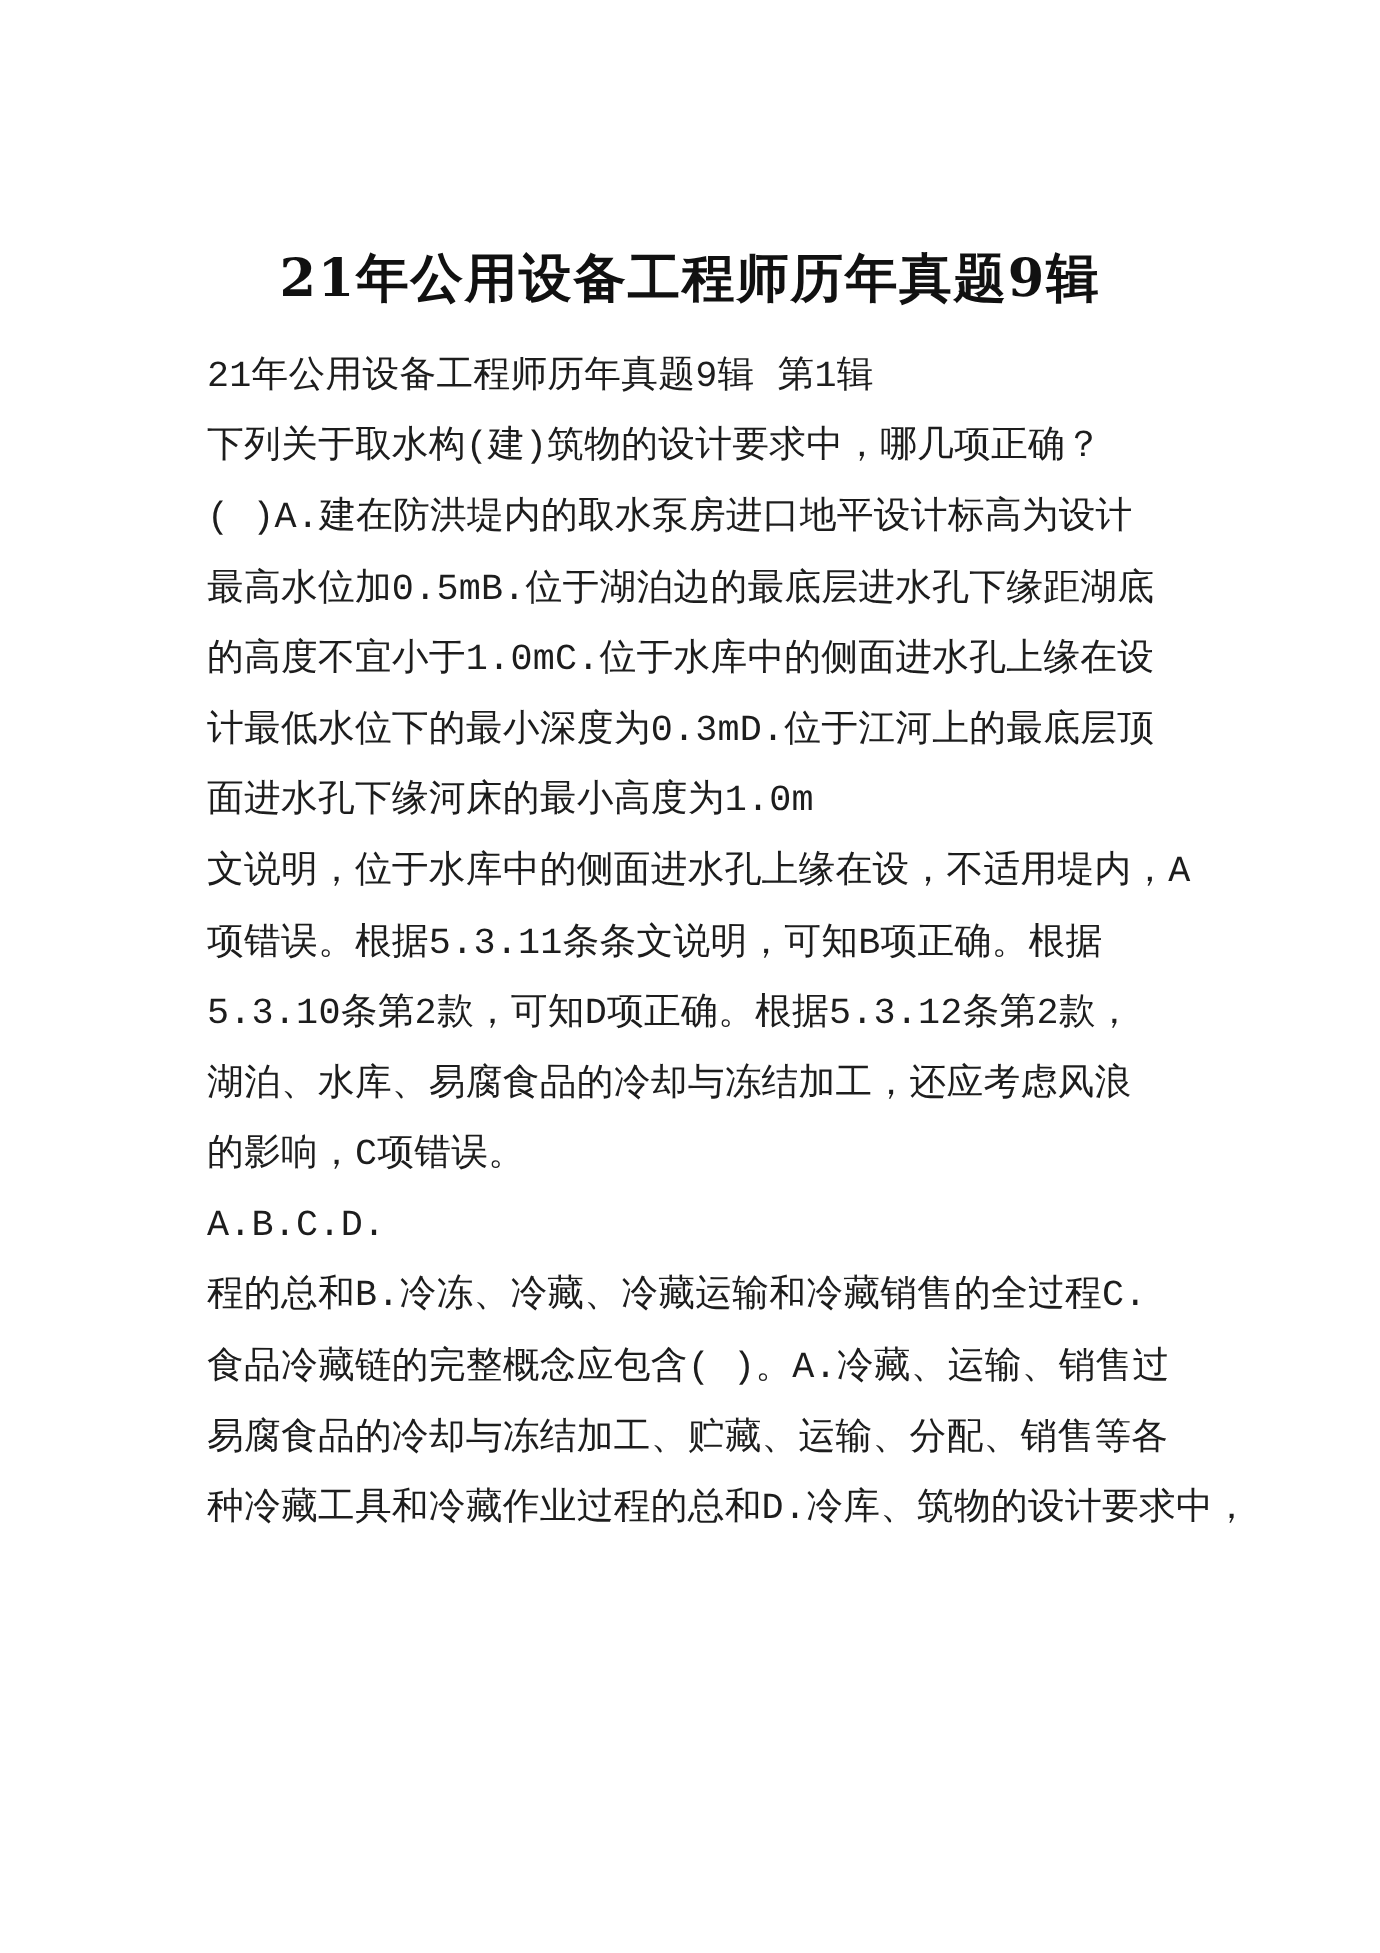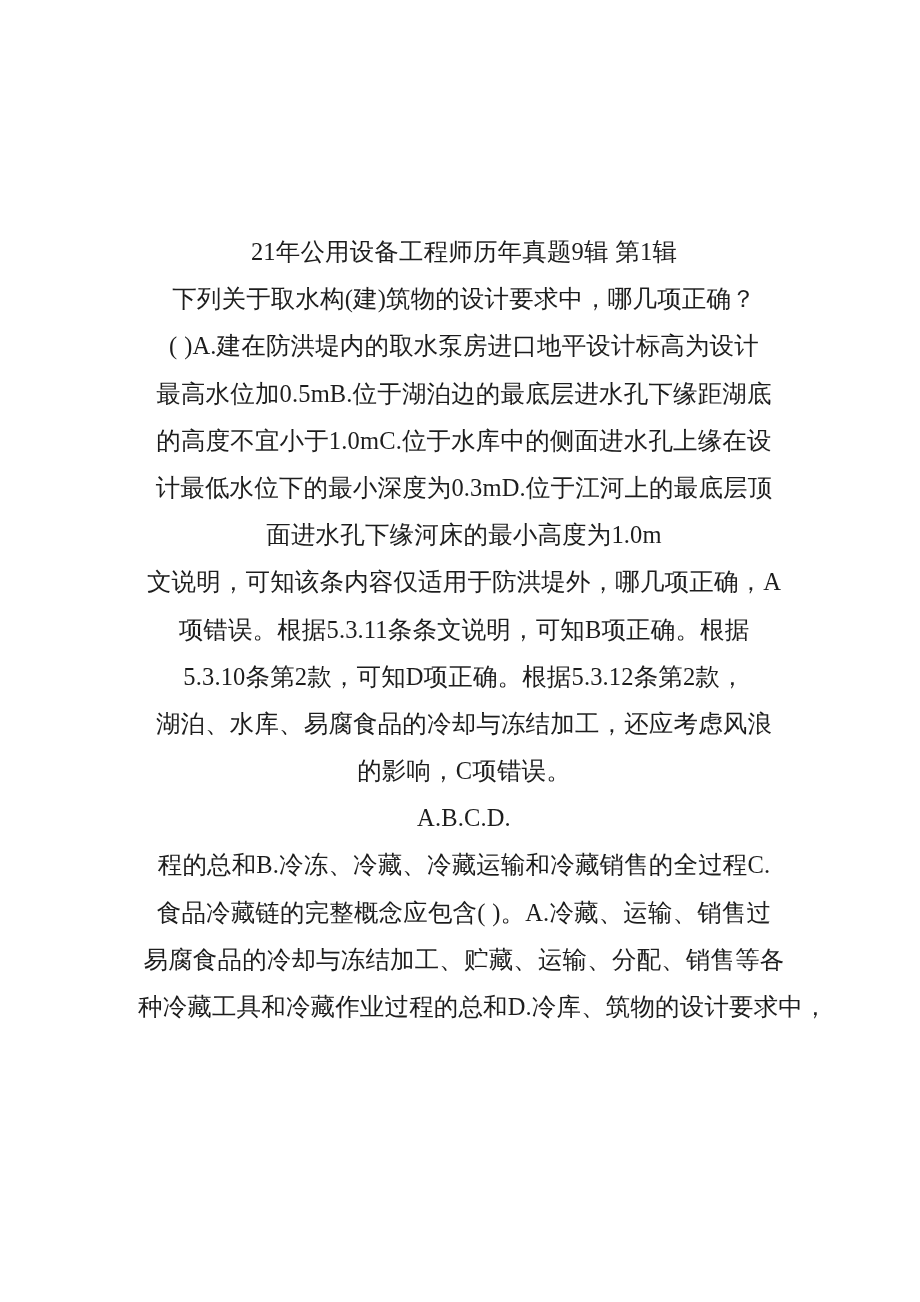--- a/index.html
+++ b/index.html
@@ -41,46 +41,46 @@
   }
 
   .body-block {
     position: absolute;
     top: 228px;
     left: 138px;
     width: 652px;
   }
 
   .doc-line {
-    font-family: Liberation Serif, serif;
+    font-family: Liberation Mono, monospace;
     font-size: 24.5px;
     line-height: 47.2px;
     height: 47.2px;
     color: #1d1d1d;
     letter-spacing: 0.15px;
     white-space: nowrap;
     word-spacing: 0.5px;
-    text-align: center;
   }
 </style>
 </head>
 <body>
 
 <div class="page">
 
+  <h1 class="doc-title">21年公用设备工程师历年真题9辑</h1>
 
   <div class="body-block">
     <div class="doc-line">21年公用设备工程师历年真题9辑 第1辑</div>
     <div class="doc-line">下列关于取水构(建)筑物的设计要求中，哪几项正确？</div>
     <div class="doc-line">( )A.建在防洪堤内的取水泵房进口地平设计标高为设计</div>
     <div class="doc-line">最高水位加0.5mB.位于湖泊边的最底层进水孔下缘距湖底</div>
     <div class="doc-line">的高度不宜小于1.0mC.位于水库中的侧面进水孔上缘在设</div>
     <div class="doc-line">计最低水位下的最小深度为0.3mD.位于江河上的最底层顶</div>
     <div class="doc-line">面进水孔下缘河床的最小高度为1.0m</div>
-    <div class="doc-line">文说明，可知该条内容仅适用于防洪堤外，哪几项正确，A</div>
+    <div class="doc-line">文说明，位于水库中的侧面进水孔上缘在设，不适用堤内，A</div>
     <div class="doc-line">项错误。根据5.3.11条条文说明，可知B项正确。根据</div>
     <div class="doc-line">5.3.10条第2款，可知D项正确。根据5.3.12条第2款，</div>
     <div class="doc-line">湖泊、水库、易腐食品的冷却与冻结加工，还应考虑风浪</div>
     <div class="doc-line">的影响，C项错误。</div>
     <div class="doc-line">A.B.C.D.</div>
     <div class="doc-line">程的总和B.冷冻、冷藏、冷藏运输和冷藏销售的全过程C.</div>
     <div class="doc-line">食品冷藏链的完整概念应包含( )。A.冷藏、运输、销售过</div>
     <div class="doc-line">易腐食品的冷却与冻结加工、贮藏、运输、分配、销售等各</div>
     <div class="doc-line">种冷藏工具和冷藏作业过程的总和D.冷库、筑物的设计要求中，</div>
   </div>

